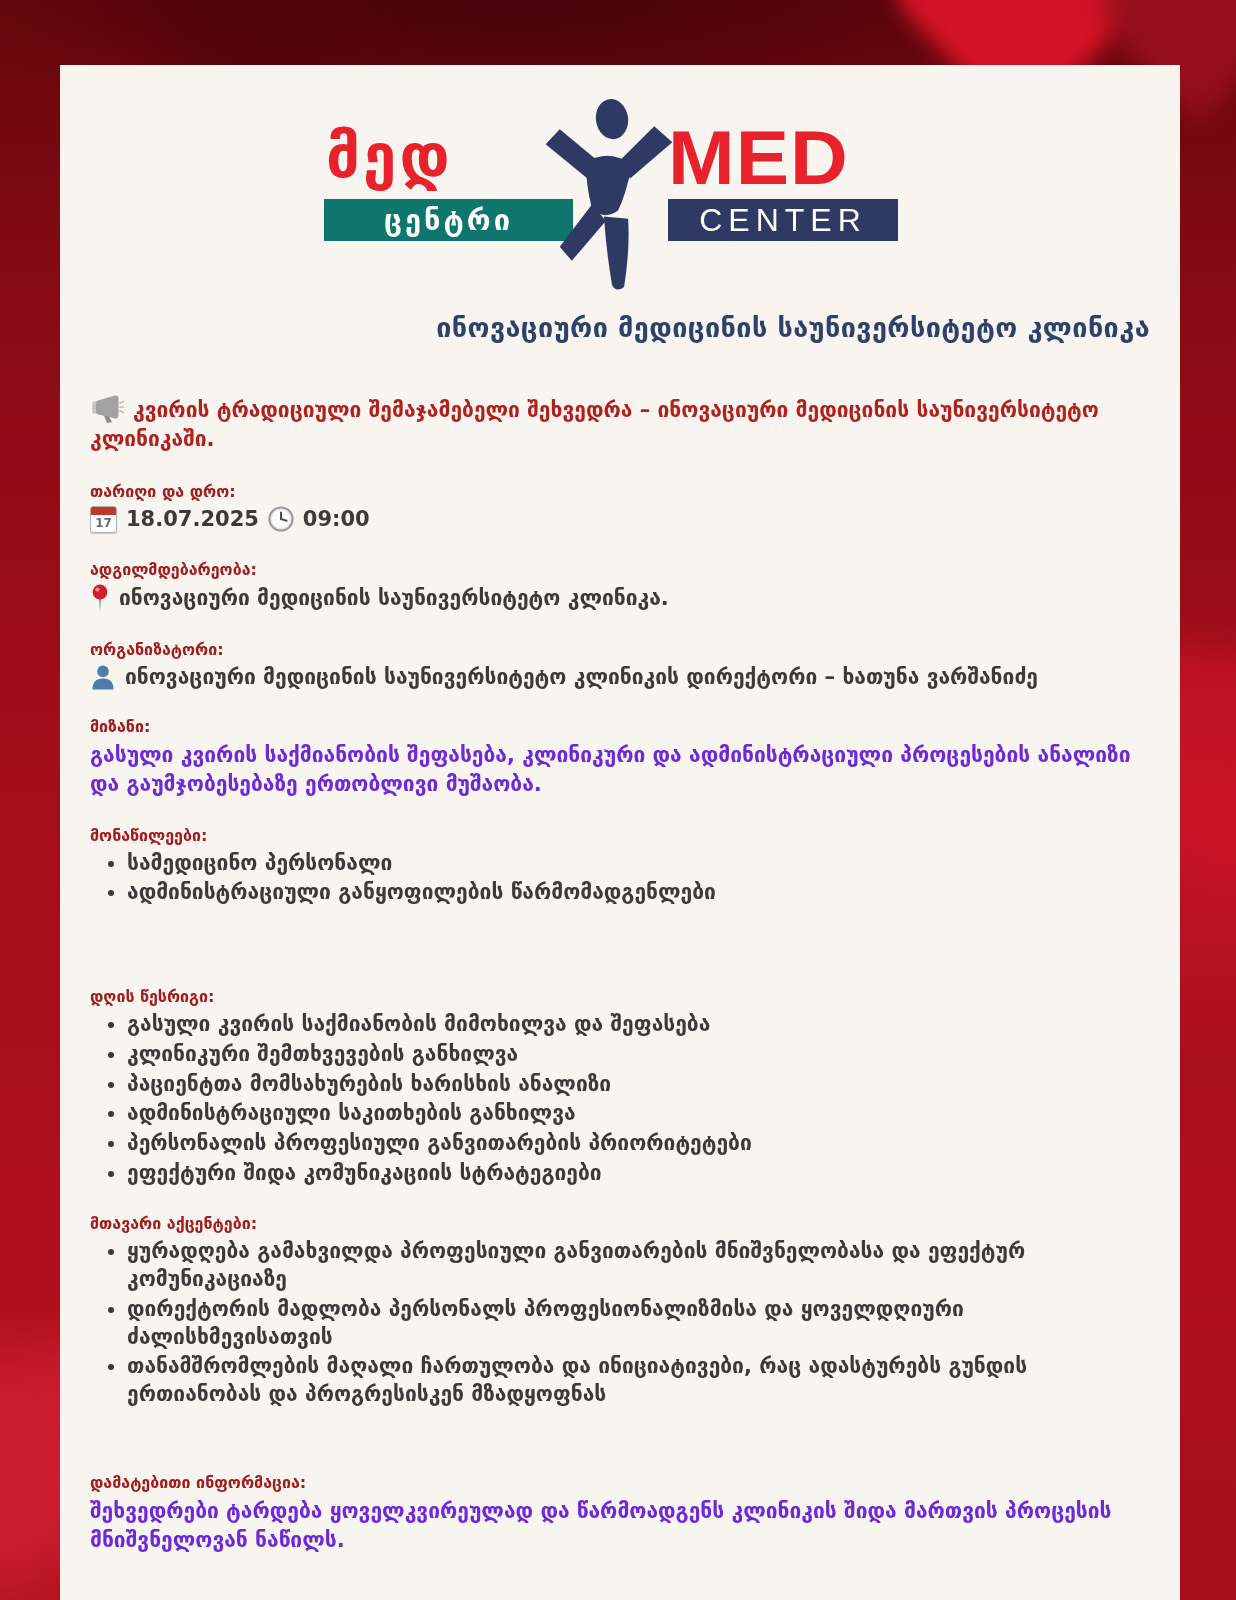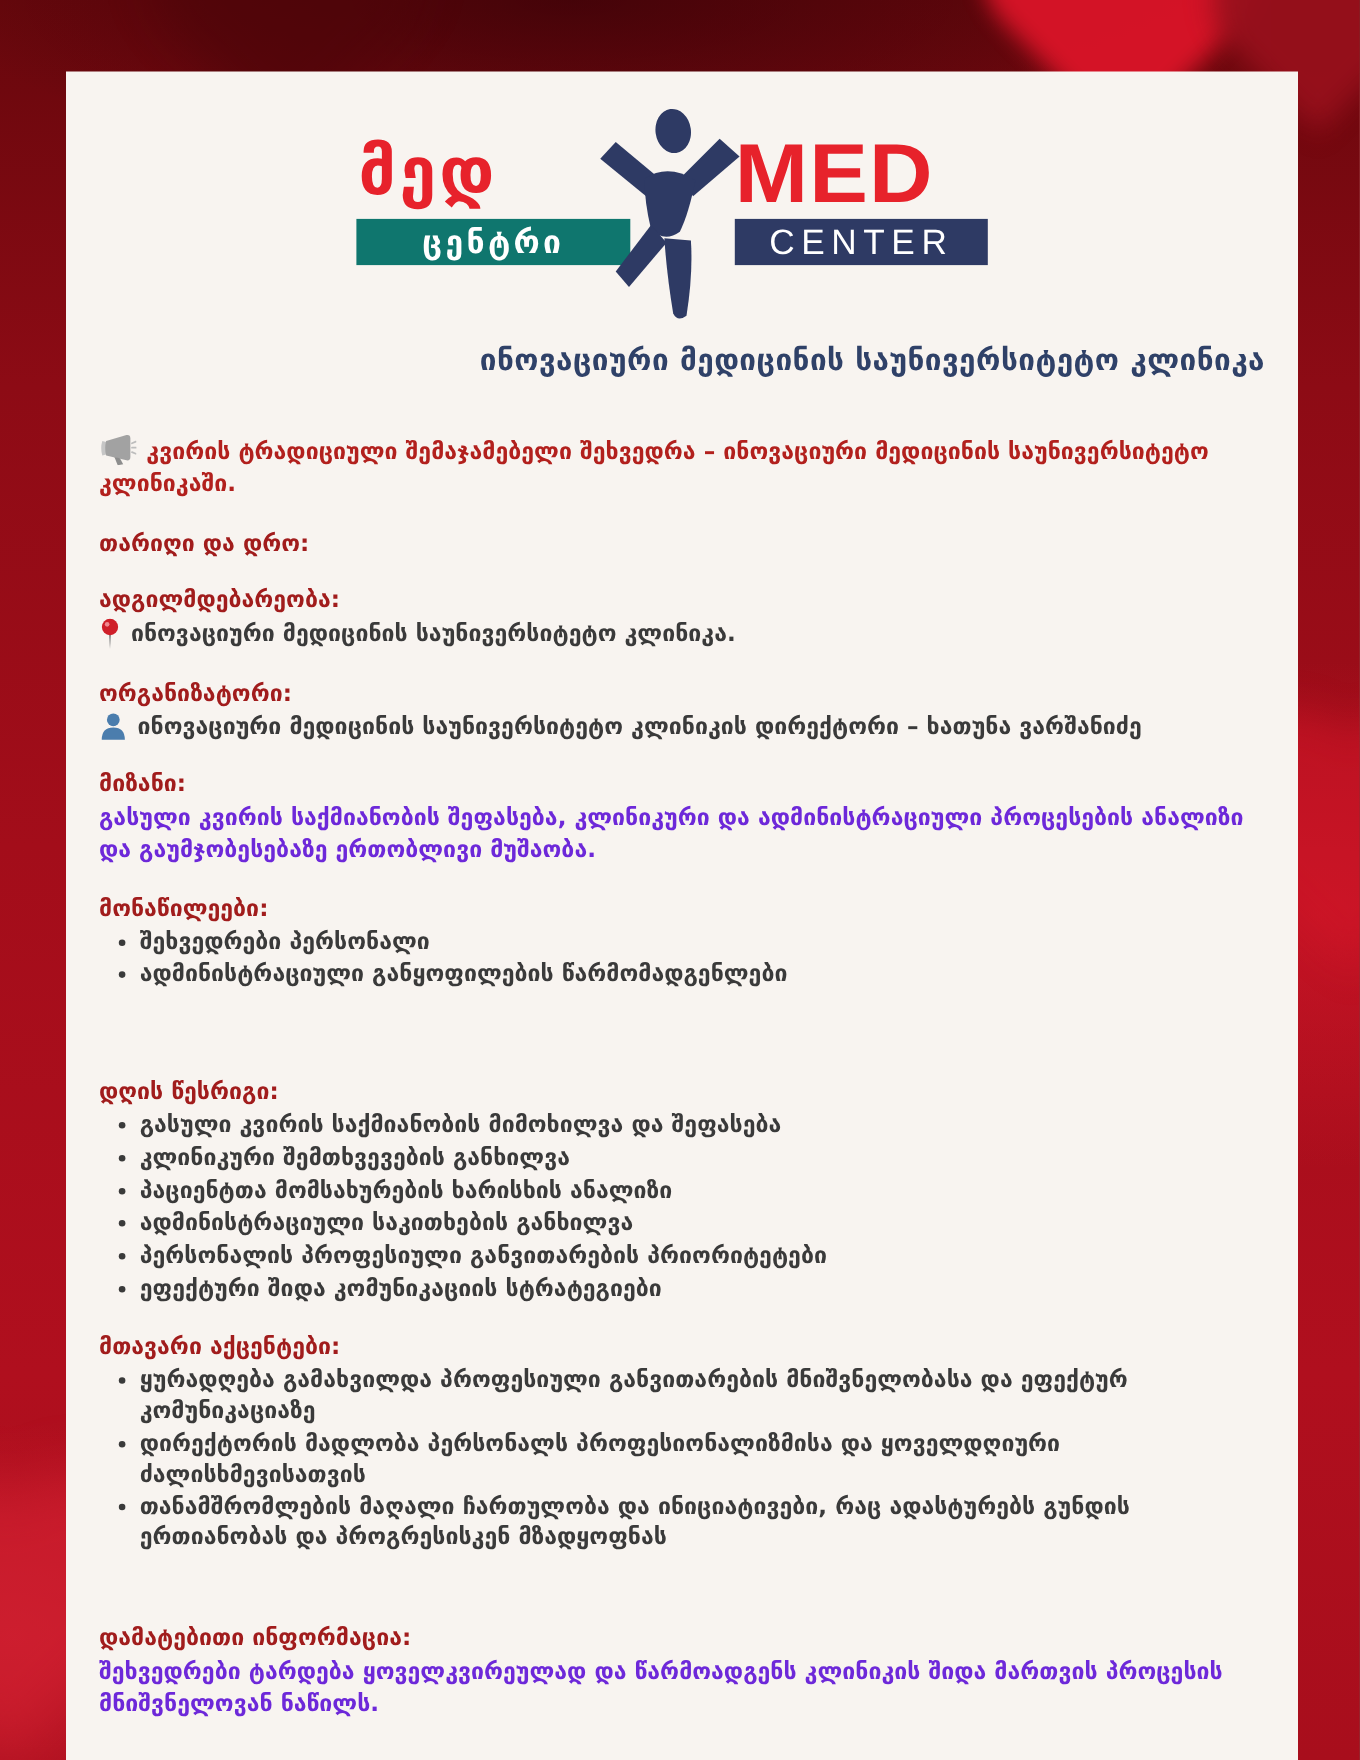--- a/index.html
+++ b/index.html
@@ -48,21 +48,21 @@
 
   .title { margin-top:21px; text-align:right; font-size:27px; font-weight:bold;
     color:#2f4168; letter-spacing:.4px; }
 
   .announcement { margin:51px 0 0; font-size:21px; font-weight:bold; color:#b2201d; line-height:1.4; }
   .announcement .mega { vertical-align:-6px; margin-right:9px; }
 
   .sec { margin-top:27px; }
   .sec.gap-xl  { margin-top:80px; }
   .sec.gap-lg  { margin-top:64px; }
-  .sec-h { font-size:21px; font-weight:bold; color:#a11c1c; margin-bottom:5px; }
+  .sec-h { font-size:16px; font-weight:bold; color:#a11c1c; margin-bottom:5px; }
   .body-t { font-size:21px; font-weight:bold; color:#6d28d9; line-height:1.38; }
   .irow { display:flex; align-items:center; gap:9px; font-size:21px; font-weight:bold; color:#3a3a3a; }
   .irow svg { flex:0 0 auto; }
 
   ul.blist { margin-top:4px; padding-left:37px; }
   ul.blist li { font-size:21px; font-weight:bold; color:#3a3a3a; line-height:1.32; margin:2px 0; }
 
   
   .cal { display:inline-flex; flex-direction:column; width:27px; height:27px; background:#fdfdfd;
     border:1px solid #b3b3b3; border-radius:3px; overflow:hidden; box-shadow:0 1px 1px rgba(0,0,0,.18); }
@@ -109,20 +109,33 @@
       <svg class="mega" width="34" height="29" viewBox="0 0 34 29">
         <path d="M3 7 Q1 13.5 3 20 L7.5 19 Q6 13.5 7.5 8 Z" fill="#c6c6c6"></path>
         <path d="M6.5 7 L25 1.5 Q28.5 1 28.5 4.5 L28.5 21.5 Q28.5 25 25 24.5 L6.5 20 Q4.8 13.5 6.5 7 Z" fill="#a2a2a2"></path>
         <path d="M14 21.5 L17 29 L22 28 L19 22.5 Z" fill="#8d8d8d"></path>
         <path d="M30 9 L33.5 7.5 M30 13 L34 13 M30 17 L33.5 18.5" stroke="#bdbdbd" stroke-width="1.6" fill="none" stroke-linecap="round"></path>
       </svg><span>კვირის ტრადიციული შემაჯამებელი შეხვედრა – ინოვაციური მედიცინის საუნივერსიტეტო კლინიკაში.</span>
     </p>
 
     <div class="sec">
       <div class="sec-h">თარიღი და დრო:</div>
+      <div class="irow">
+        <span class="cal">
+          <span class="cal-top"></span>
+          <span class="cal-num">17</span>
+        </span>
+        <span>18.07.2025</span>
+        <svg width="26" height="26" viewBox="0 0 26 26">
+          <circle cx="13" cy="13" r="11.6" fill="#e9e9e9" stroke="#9a9a9a" stroke-width="2"></circle>
+          <circle cx="13" cy="13" r="9.2" fill="#fbfbfb"></circle>
+          <path d="M13 6.6 L13 13 L18.6 14.8" stroke="#4c4c4c" stroke-width="2" fill="none" stroke-linecap="round"></path>
+        </svg>
+        <span>09:00</span>
+      </div>
     </div>
 
     <div class="sec">
       <div class="sec-h">ადგილმდებარეობა:</div>
       <div class="irow">
         <svg width="20" height="29" viewBox="0 0 20 29">
           <path d="M9 14 L10 28 L11 14 Z" fill="#8f8f8f"></path>
           <circle cx="10" cy="8" r="7.4" fill="#cf1f29"></circle>
           <circle cx="7.4" cy="5.6" r="2.1" fill="#f1959b" opacity=".9"></circle>
         </svg>
@@ -142,21 +155,21 @@
     </div>
 
     <div class="sec">
       <div class="sec-h">მიზანი:</div>
       <p class="body-t">გასული კვირის საქმიანობის შეფასება, კლინიკური და ადმინისტრაციული პროცესების ანალიზი და გაუმჯობესებაზე ერთობლივი მუშაობა.</p>
     </div>
 
     <div class="sec">
       <div class="sec-h">მონაწილეები:</div>
       <ul class="blist">
-          <li>შეხვედრები პერსონალი</li>
+          <li>სამედიცინო პერსონალი</li>
           <li>ადმინისტრაციული განყოფილების წარმომადგენლები</li>
         </ul>
     </div>
 
     <div class="sec gap-xl">
       <div class="sec-h">დღის წესრიგი:</div>
       <ul class="blist">
           <li>გასული კვირის საქმიანობის მიმოხილვა და შეფასება</li>
           <li>კლინიკური შემთხვევების განხილვა</li>
           <li>პაციენტთა მომსახურების ხარისხის ანალიზი</li>

